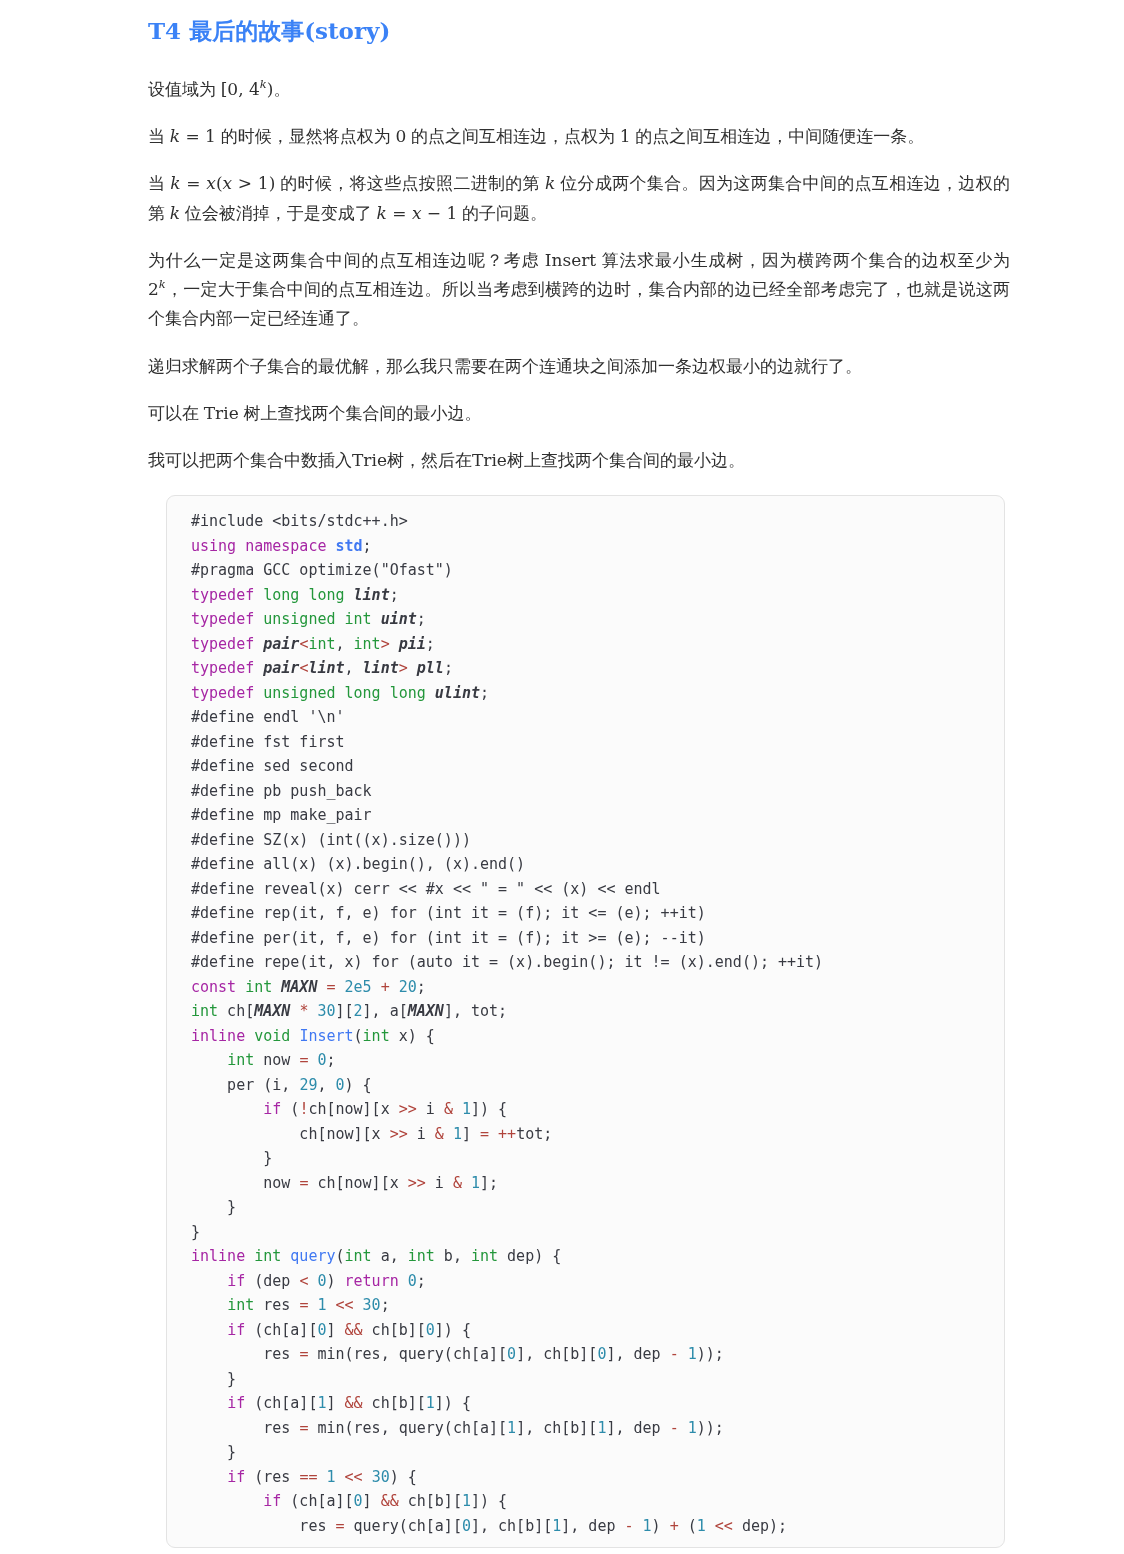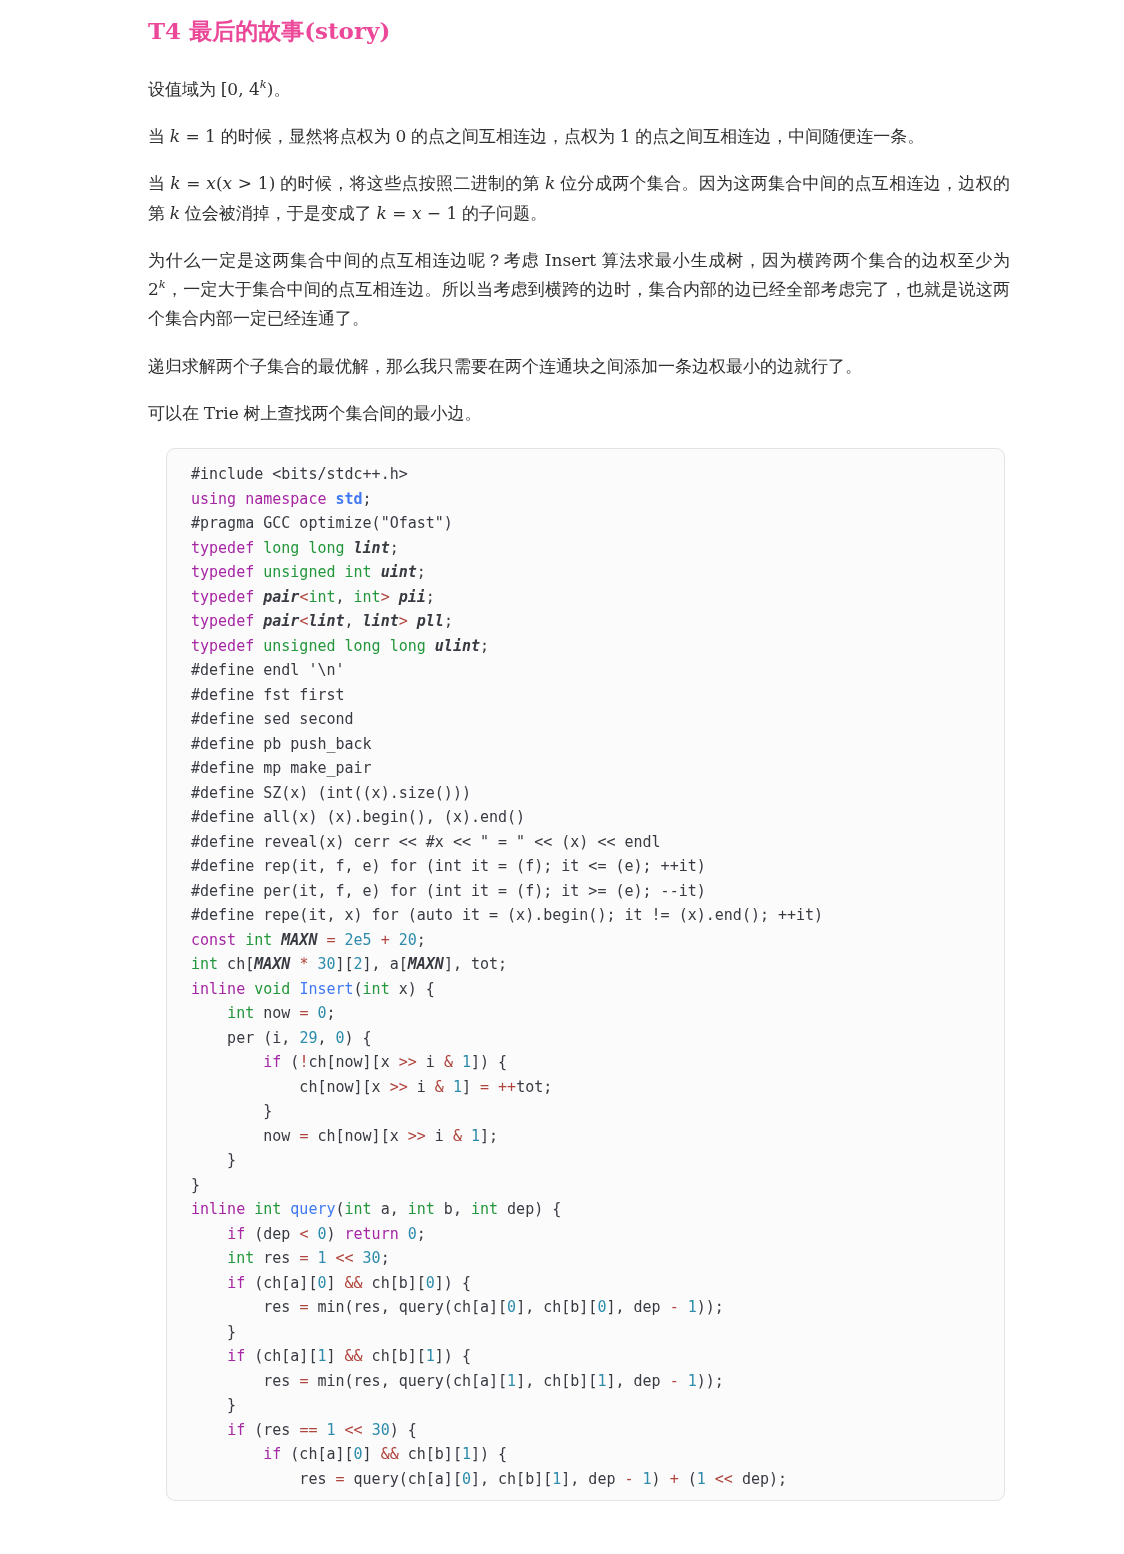--- a/index.html
+++ b/index.html
@@ -22,21 +22,21 @@
     color:var(--body-text);
   }
   .page{
     width:1124px;
     padding:16px 114px 36px 148px;
   }
   .doc-title{
     font-size:23px;
     font-weight:bold;
     margin:0 0 28px 0;
-    color:#ec4899;
+    color:#3b82f6;
     font-family:"Liberation Sans",sans-serif;
   }
   .doc-title .seg-lat{font-family:"DejaVu Serif",serif;}
   p.para{
     font-size:17px;
     line-height:1.72;
     margin:0 0 18px 0;
     text-align:justify;
   }
   .seg-cn{font-family:"Liberation Sans",sans-serif;}
@@ -76,15 +76,16 @@
 
 <div class="page">
   <h1 class="doc-title"><span class="seg-lat">T4 </span><span class="seg-cn">最后的故事</span><span class="seg-lat">(story)</span></h1>
   <div>
       <p class="para"><span class="seg-cn">设值域为 </span><span class="seg-m">[0, 4</span><span class="seg-msup">k</span><span class="seg-m">)</span><span class="seg-cn">。</span></p>
       <p class="para"><span class="seg-cn">当 </span><span class="seg-mi">k</span><span class="seg-m"> = 1</span><span class="seg-cn"> 的时候，显然将点权为 </span><span class="seg-m">0</span><span class="seg-cn"> 的点之间互相连边，点权为 </span><span class="seg-m">1</span><span class="seg-cn"> 的点之间互相连边，中间随便连一条。</span></p>
       <p class="para"><span class="seg-cn">当 </span><span class="seg-mi">k</span><span class="seg-m"> = </span><span class="seg-mi">x</span><span class="seg-m">(</span><span class="seg-mi">x</span><span class="seg-m"> &gt; 1)</span><span class="seg-cn"> 的时候，将这些点按照二进制的第 </span><span class="seg-mi">k</span><span class="seg-cn"> 位分成两个集合。因为这两集合中间的点互相连边，边权的第 </span><span class="seg-mi">k</span><span class="seg-cn"> 位会被消掉，于是变成了 </span><span class="seg-mi">k</span><span class="seg-m"> = </span><span class="seg-mi">x</span><span class="seg-m"> − 1</span><span class="seg-cn"> 的子问题。</span></p>
       <p class="para"><span class="seg-cn">为什么一定是这两集合中间的点互相连边呢？考虑 </span><span class="seg-lat">Insert</span><span class="seg-cn"> 算法求最小生成树，因为横跨两个集合的边权至少为 </span><span class="seg-m">2</span><span class="seg-msup">k</span><span class="seg-cn">，一定大于集合中间的点互相连边。所以当考虑到横跨的边时，集合内部的边已经全部考虑完了，也就是说这两个集合内部一定已经连通了。</span></p>
       <p class="para"><span class="seg-cn">递归求解两个子集合的最优解，那么我只需要在两个连通块之间添加一条边权最小的边就行了。</span></p>
       <p class="para"><span class="seg-cn">可以在 </span><span class="seg-lat">Trie</span><span class="seg-cn"> 树上查找两个集合间的最小边。</span></p>
+      <p class="para"><span class="seg-cn">我可以把两个集合中数插入</span><span class="seg-lat">Trie</span><span class="seg-cn">树，然后在</span><span class="seg-lat">Trie</span><span class="seg-cn">树上查找两个集合间的最小边。</span></p>
     </div>
   <div class="code-block"><div class="code-line"><span class="tok-pl">#include &lt;bits/stdc++.h&gt;</span></div><div class="code-line"><span class="tok-kw">using</span><span class="tok-pl"> </span><span class="tok-kw">namespace</span><span class="tok-pl"> </span><span class="tok-fnb">std</span><span class="tok-pl">;</span></div><div class="code-line"><span class="tok-pl">#pragma GCC optimize("Ofast")</span></div><div class="code-line"><span class="tok-kw">typedef</span><span class="tok-pl"> </span><span class="tok-ty">long long</span><span class="tok-pl"> </span><span class="tok-cls">lint</span><span class="tok-pl">;</span></div><div class="code-line"><span class="tok-kw">typedef</span><span class="tok-pl"> </span><span class="tok-ty">unsigned int</span><span class="tok-pl"> </span><span class="tok-cls">uint</span><span class="tok-pl">;</span></div><div class="code-line"><span class="tok-kw">typedef</span><span class="tok-pl"> </span><span class="tok-cls">pair</span><span class="tok-op">&lt;</span><span class="tok-ty">int</span><span class="tok-pl">, </span><span class="tok-ty">int</span><span class="tok-op">&gt;</span><span class="tok-pl"> </span><span class="tok-cls">pii</span><span class="tok-pl">;</span></div><div class="code-line"><span class="tok-kw">typedef</span><span class="tok-pl"> </span><span class="tok-cls">pair</span><span class="tok-op">&lt;</span><span class="tok-cls">lint</span><span class="tok-pl">, </span><span class="tok-cls">lint</span><span class="tok-op">&gt;</span><span class="tok-pl"> </span><span class="tok-cls">pll</span><span class="tok-pl">;</span></div><div class="code-line"><span class="tok-kw">typedef</span><span class="tok-pl"> </span><span class="tok-ty">unsigned long long</span><span class="tok-pl"> </span><span class="tok-cls">ulint</span><span class="tok-pl">;</span></div><div class="code-line"><span class="tok-pl">#define endl '\n'</span></div><div class="code-line"><span class="tok-pl">#define fst first</span></div><div class="code-line"><span class="tok-pl">#define sed second</span></div><div class="code-line"><span class="tok-pl">#define pb push_back</span></div><div class="code-line"><span class="tok-pl">#define mp make_pair</span></div><div class="code-line"><span class="tok-pl">#define SZ(x) (int((x).size()))</span></div><div class="code-line"><span class="tok-pl">#define all(x) (x).begin(), (x).end()</span></div><div class="code-line"><span class="tok-pl">#define reveal(x) cerr &lt;&lt; #x &lt;&lt; " = " &lt;&lt; (x) &lt;&lt; endl</span></div><div class="code-line"><span class="tok-pl">#define rep(it, f, e) for (int it = (f); it &lt;= (e); ++it)</span></div><div class="code-line"><span class="tok-pl">#define per(it, f, e) for (int it = (f); it &gt;= (e); --it)</span></div><div class="code-line"><span class="tok-pl">#define repe(it, x) for (auto it = (x).begin(); it != (x).end(); ++it)</span></div><div class="code-line"><span class="tok-kw">const</span><span class="tok-pl"> </span><span class="tok-ty">int</span><span class="tok-pl"> </span><span class="tok-cls">MAXN</span><span class="tok-pl"> </span><span class="tok-op">=</span><span class="tok-pl"> </span><span class="tok-nu">2e5</span><span class="tok-pl"> </span><span class="tok-op">+</span><span class="tok-pl"> </span><span class="tok-nu">20</span><span class="tok-pl">;</span></div><div class="code-line"><span class="tok-ty">int</span><span class="tok-pl"> ch[</span><span class="tok-cls">MAXN</span><span class="tok-pl"> </span><span class="tok-op">*</span><span class="tok-pl"> </span><span class="tok-nu">30</span><span class="tok-pl">][</span><span class="tok-nu">2</span><span class="tok-pl">], a[</span><span class="tok-cls">MAXN</span><span class="tok-pl">], tot;</span></div><div class="code-line"><span class="tok-kw">inline</span><span class="tok-pl"> </span><span class="tok-ty">void</span><span class="tok-pl"> </span><span class="tok-fn">Insert</span><span class="tok-pl">(</span><span class="tok-ty">int</span><span class="tok-pl"> x) {</span></div><div class="code-line"><span class="tok-pl">    </span><span class="tok-ty">int</span><span class="tok-pl"> now </span><span class="tok-op">=</span><span class="tok-pl"> </span><span class="tok-nu">0</span><span class="tok-pl">;</span></div><div class="code-line"><span class="tok-pl">    per (i, </span><span class="tok-nu">29</span><span class="tok-pl">, </span><span class="tok-nu">0</span><span class="tok-pl">) {</span></div><div class="code-line"><span class="tok-pl">        </span><span class="tok-kw">if</span><span class="tok-pl"> (</span><span class="tok-op">!</span><span class="tok-pl">ch[now][x </span><span class="tok-op">&gt;&gt;</span><span class="tok-pl"> i </span><span class="tok-op">&amp;</span><span class="tok-pl"> </span><span class="tok-nu">1</span><span class="tok-pl">]) {</span></div><div class="code-line"><span class="tok-pl">            ch[now][x </span><span class="tok-op">&gt;&gt;</span><span class="tok-pl"> i </span><span class="tok-op">&amp;</span><span class="tok-pl"> </span><span class="tok-nu">1</span><span class="tok-pl">] </span><span class="tok-op">=</span><span class="tok-pl"> </span><span class="tok-op">++</span><span class="tok-pl">tot;</span></div><div class="code-line"><span class="tok-pl">        }</span></div><div class="code-line"><span class="tok-pl">        now </span><span class="tok-op">=</span><span class="tok-pl"> ch[now][x </span><span class="tok-op">&gt;&gt;</span><span class="tok-pl"> i </span><span class="tok-op">&amp;</span><span class="tok-pl"> </span><span class="tok-nu">1</span><span class="tok-pl">];</span></div><div class="code-line"><span class="tok-pl">    }</span></div><div class="code-line"><span class="tok-pl">}</span></div><div class="code-line"><span class="tok-kw">inline</span><span class="tok-pl"> </span><span class="tok-ty">int</span><span class="tok-pl"> </span><span class="tok-fn">query</span><span class="tok-pl">(</span><span class="tok-ty">int</span><span class="tok-pl"> a, </span><span class="tok-ty">int</span><span class="tok-pl"> b, </span><span class="tok-ty">int</span><span class="tok-pl"> dep) {</span></div><div class="code-line"><span class="tok-pl">    </span><span class="tok-kw">if</span><span class="tok-pl"> (dep </span><span class="tok-op">&lt;</span><span class="tok-pl"> </span><span class="tok-nu">0</span><span class="tok-pl">) </span><span class="tok-kw">return</span><span class="tok-pl"> </span><span class="tok-nu">0</span><span class="tok-pl">;</span></div><div class="code-line"><span class="tok-pl">    </span><span class="tok-ty">int</span><span class="tok-pl"> res </span><span class="tok-op">=</span><span class="tok-pl"> </span><span class="tok-nu">1</span><span class="tok-pl"> </span><span class="tok-op">&lt;&lt;</span><span class="tok-pl"> </span><span class="tok-nu">30</span><span class="tok-pl">;</span></div><div class="code-line"><span class="tok-pl">    </span><span class="tok-kw">if</span><span class="tok-pl"> (ch[a][</span><span class="tok-nu">0</span><span class="tok-pl">] </span><span class="tok-op">&amp;&amp;</span><span class="tok-pl"> ch[b][</span><span class="tok-nu">0</span><span class="tok-pl">]) {</span></div><div class="code-line"><span class="tok-pl">        res </span><span class="tok-op">=</span><span class="tok-pl"> min(res, query(ch[a][</span><span class="tok-nu">0</span><span class="tok-pl">], ch[b][</span><span class="tok-nu">0</span><span class="tok-pl">], dep </span><span class="tok-op">-</span><span class="tok-pl"> </span><span class="tok-nu">1</span><span class="tok-pl">));</span></div><div class="code-line"><span class="tok-pl">    }</span></div><div class="code-line"><span class="tok-pl">    </span><span class="tok-kw">if</span><span class="tok-pl"> (ch[a][</span><span class="tok-nu">1</span><span class="tok-pl">] </span><span class="tok-op">&amp;&amp;</span><span class="tok-pl"> ch[b][</span><span class="tok-nu">1</span><span class="tok-pl">]) {</span></div><div class="code-line"><span class="tok-pl">        res </span><span class="tok-op">=</span><span class="tok-pl"> min(res, query(ch[a][</span><span class="tok-nu">1</span><span class="tok-pl">], ch[b][</span><span class="tok-nu">1</span><span class="tok-pl">], dep </span><span class="tok-op">-</span><span class="tok-pl"> </span><span class="tok-nu">1</span><span class="tok-pl">));</span></div><div class="code-line"><span class="tok-pl">    }</span></div><div class="code-line"><span class="tok-pl">    </span><span class="tok-kw">if</span><span class="tok-pl"> (res </span><span class="tok-op">==</span><span class="tok-pl"> </span><span class="tok-nu">1</span><span class="tok-pl"> </span><span class="tok-op">&lt;&lt;</span><span class="tok-pl"> </span><span class="tok-nu">30</span><span class="tok-pl">) {</span></div><div class="code-line"><span class="tok-pl">        </span><span class="tok-kw">if</span><span class="tok-pl"> (ch[a][</span><span class="tok-nu">0</span><span class="tok-pl">] </span><span class="tok-op">&amp;&amp;</span><span class="tok-pl"> ch[b][</span><span class="tok-nu">1</span><span class="tok-pl">]) {</span></div><div class="code-line"><span class="tok-pl">            res </span><span class="tok-op">=</span><span class="tok-pl"> query(ch[a][</span><span class="tok-nu">0</span><span class="tok-pl">], ch[b][</span><span class="tok-nu">1</span><span class="tok-pl">], dep </span><span class="tok-op">-</span><span class="tok-pl"> </span><span class="tok-nu">1</span><span class="tok-pl">) </span><span class="tok-op">+</span><span class="tok-pl"> (</span><span class="tok-nu">1</span><span class="tok-pl"> </span><span class="tok-op">&lt;&lt;</span><span class="tok-pl"> dep);</span></div></div>
 </div>
 
 </body></html>

